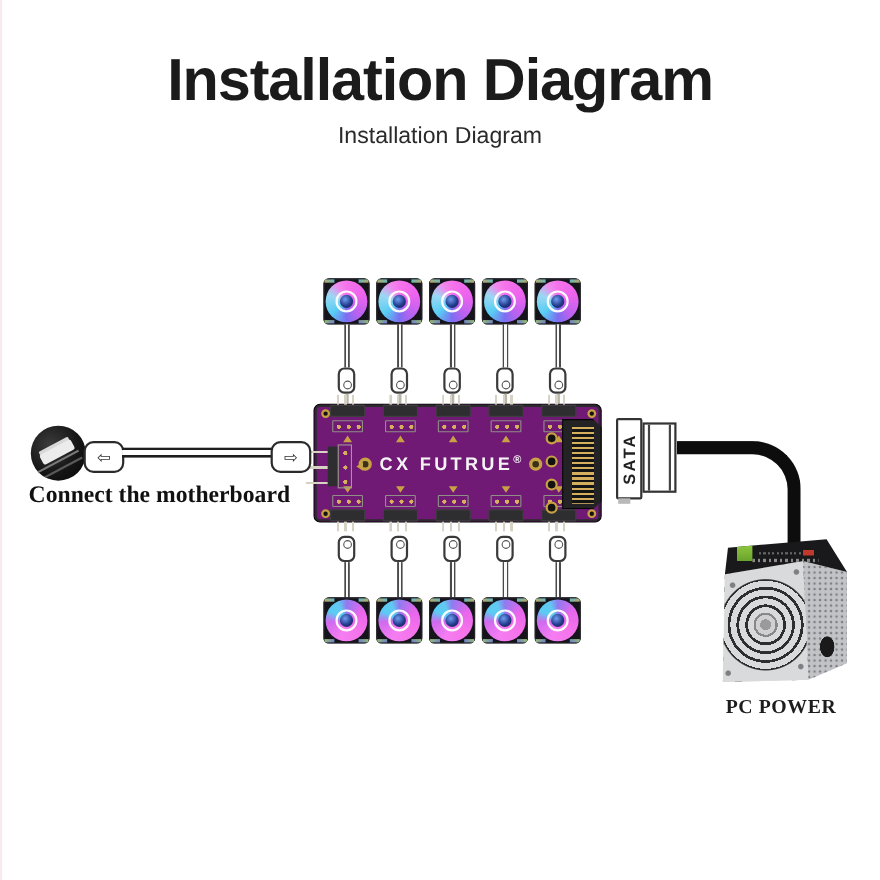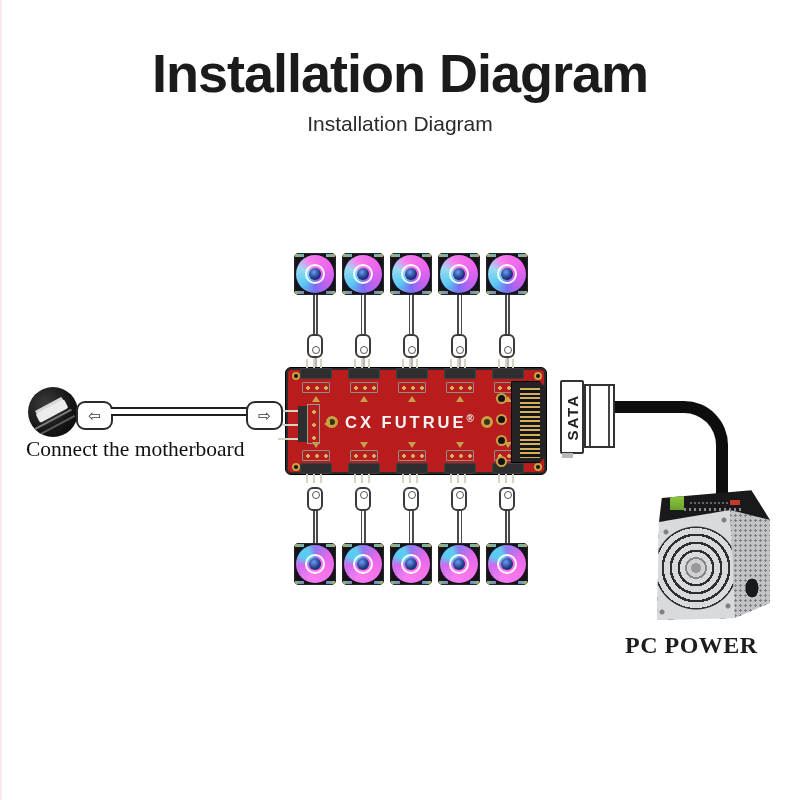--- a/index.html
+++ b/index.html
@@ -52,21 +52,21 @@
   .plug { position:absolute; width:16px; height:24px; background:#fff;
     border:2px solid #3a3a3a; border-radius:6px; }
   .plug::after { content:""; position:absolute; left:50%; width:6px; height:6px;
     margin-left:-3px; border:1.5px solid #555; border-radius:50%; }
   .plug.t::after { bottom:2px; }
   .plug.b::after { top:2px; }
   .stub { position:absolute; width:2.5px; background:#b9b5a8; }
 
   
   .hub { position:absolute; left:285px; top:367px; width:262px; height:108px;
-    background:#b91c1c; border:1px solid #000; border-radius:6px;
+    background:#701a75; border:1px solid #000; border-radius:6px;
     box-shadow: inset 0 0 0 2px #2b2b2d; }
   .screw { position:absolute; width:8px; height:8px; border-radius:50%;
     border:2px solid #c9a145; background:#151311; }
   .hgrp { position:absolute; width:34px; height:45px; }
   .hgrp.t { top:-9px; } .hgrp.b { bottom:-9px; }
   .g-pins { position:absolute; left:7px; width:20px; height:9px;
     background: repeating-linear-gradient(90deg,#d6d2c4 0 2px, transparent 2px 7px); }
   .hgrp.t .g-pins { top:0; } .hgrp.b .g-pins { bottom:0; }
   .g-block { position:absolute; left:1px; width:32px; height:11px;
     background:#2e2e30; border:1px solid #3e3e40; border-radius:1px; }
@@ -149,42 +149,42 @@
       radial-gradient(circle at 58px 80px, rgba(0,0,0,0) 0 41px, #d9dadc 42px),
       radial-gradient(circle at 58px 80px, #9a9a9e 0 5px, #d0d0d3 5px 9px, #88888c 9px 11px, transparent 11px),
       repeating-radial-gradient(circle at 58px 80px, #2e2e30 0 2.5px, rgba(0,0,0,0) 2.5px 8px);
     box-shadow: inset 0 0 0 1px #a9a9ad; }
   .psu-side { clip-path: polygon(65.7% 15.5%, 94.3% 22.5%, 94.3% 81%, 69.3% 91.5%);
     background-color:#c2c3c6;
     background-image:
       radial-gradient(ellipse 9px 13px at 114px 100px, #1a1a1a 0 70%, transparent 75%),
       radial-gradient(#7e7e82 1px, transparent 1.4px);
     background-size: auto, 5px 5px; }
-  .psu-caption { position:absolute; left:625px; top:632px; width:170px; 
-    font-family:"Liberation Serif", serif; font-size:24px; font-weight:700;
+  .psu-caption { position:absolute; left:625px; top:632px; width:170px; text-align:center;
+    font-family:"Liberation Serif", serif; font-size:18px; font-weight:700;
     letter-spacing:.5px; color:#1d1d1d; }
 
   
   .mobo-photo { position:absolute; left:28px; top:387px; width:50px; height:50px;
     border-radius:50%; overflow:hidden;
     background: radial-gradient(circle at 35% 35%, #3c3c3c 0%, #161616 55%, #060606 100%); }
   .mobo-photo .hdr { position:absolute; left:8px; top:19px; width:32px; height:10px;
     background:#ececec; border-radius:2px; transform:rotate(-28deg);
     box-shadow: 0 -4px 0 -1px #d8d8d8; }
   .mobo-photo .streak { position:absolute; left:2px; top:32px; width:44px; height:2px;
     background:#7a7a7a; transform:rotate(-28deg); box-shadow:0 7px 0 0 #5a5a5a; }
   .aconn { position:absolute; top:401px; width:37px; height:29px; background:#fff;
     border:2.5px solid #2b2b2b; border-radius:9px;
     display:flex; align-items:center; justify-content:center;
     font-family:"DejaVu Sans", sans-serif; font-size:15px; color:#333; }
   .aconn.l { left:76px; } .aconn.r { left:246px; }
   .aline { position:absolute; left:111px; top:407px; width:137px; height:9px;
     background: linear-gradient(180deg,#1e1e1e 0 2px,#fff 2px 7px,#1e1e1e 7px 9px); }
   .note { position:absolute; left:26px; top:437px; width:280px;
-    font-family:"Liberation Serif", serif; font-size:21.5px; font-weight:400;
+    font-family:"Liberation Serif", serif; font-size:21.5px; font-weight:700;
     color:#111; line-height:25px; white-space:nowrap; }
 </style>
 </head>
 <body>
 
 <div id="canvas">
 
   <div class="title">Installation Diagram</div>
   <div class="subtitle">Installation Diagram</div>
 

